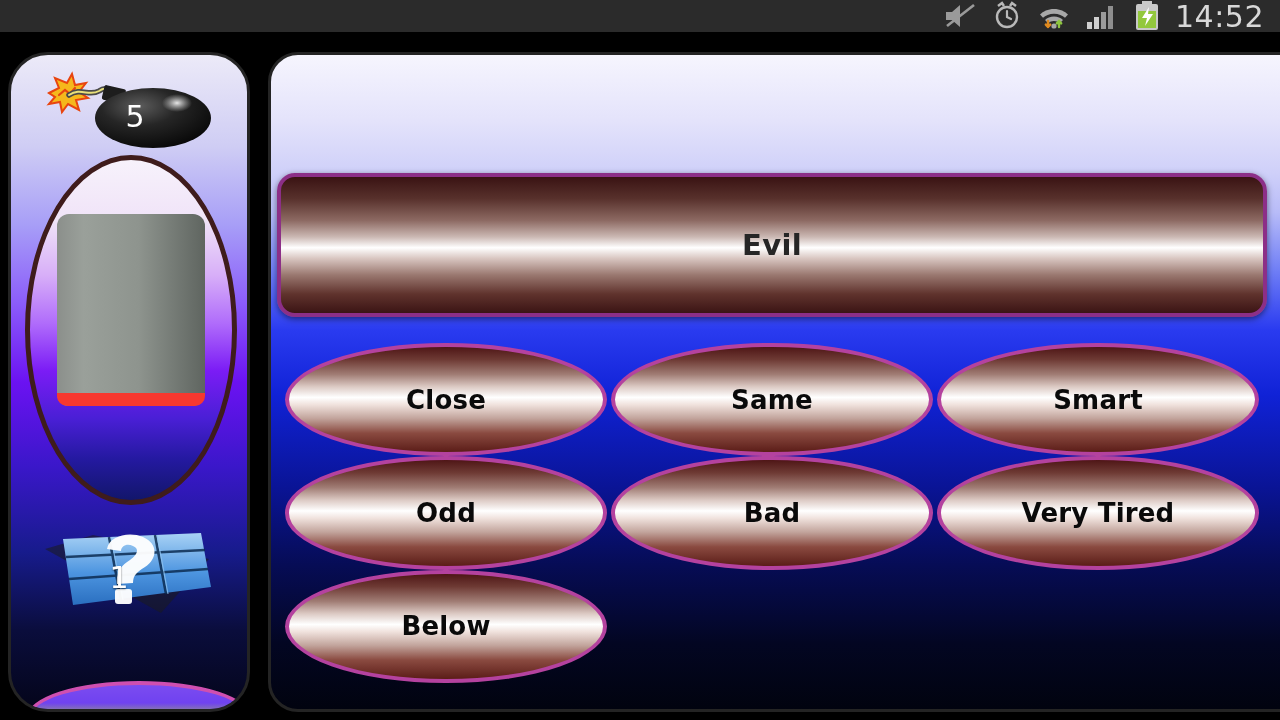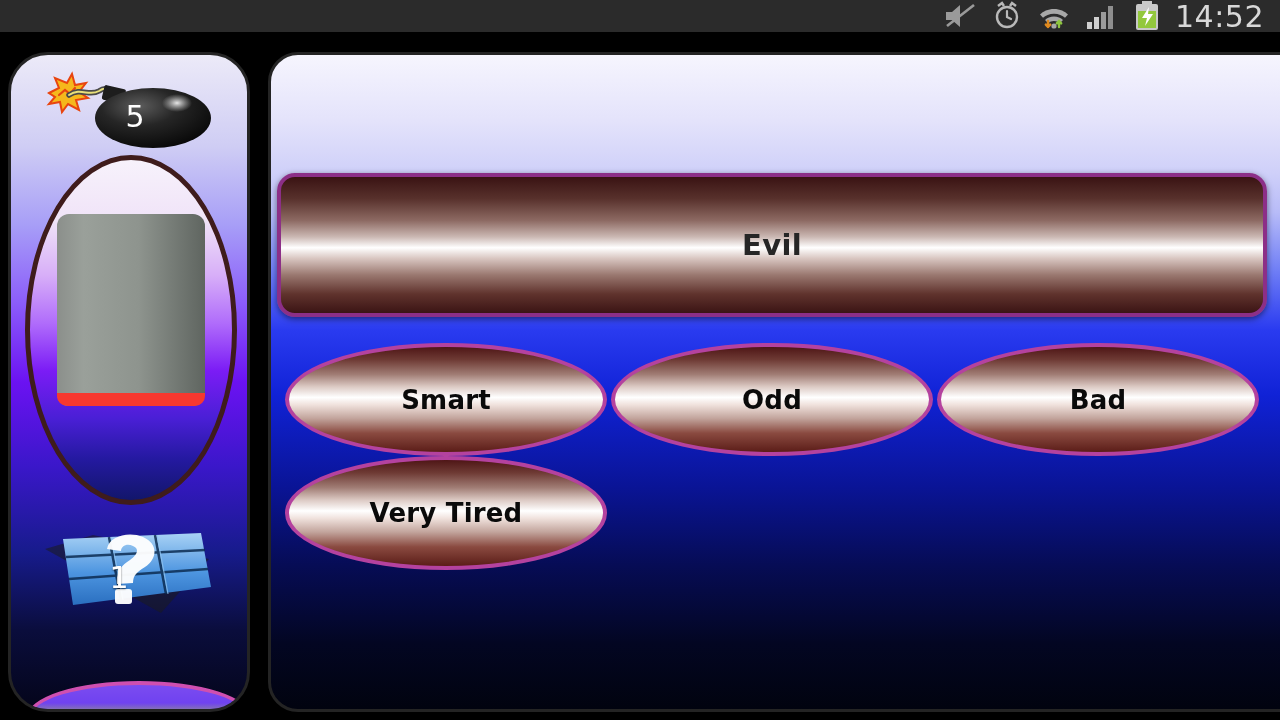--- a/index.html
+++ b/index.html
@@ -259,27 +259,36 @@
   </div>
 
   <div class="main-panel">
 
     <div class="prompt-bar">
       <span class="prompt-text">Evil</span>
     </div>
 
     <div class="answer-grid" id="answerGrid">
         <div class="answer-btn">
+          <span class="answer-label">Close</span>
+        </div>
+        <div class="answer-btn">
+          <span class="answer-label">Same</span>
+        </div>
+        <div class="answer-btn">
           <span class="answer-label">Smart</span>
         </div>
         <div class="answer-btn">
           <span class="answer-label">Odd</span>
         </div>
         <div class="answer-btn">
           <span class="answer-label">Bad</span>
         </div>
         <div class="answer-btn">
           <span class="answer-label">Very Tired</span>
+        </div>
+        <div class="answer-btn">
+          <span class="answer-label">Below</span>
         </div>
       </div>
   </div>
 
 </div>
 
 </body></html>

